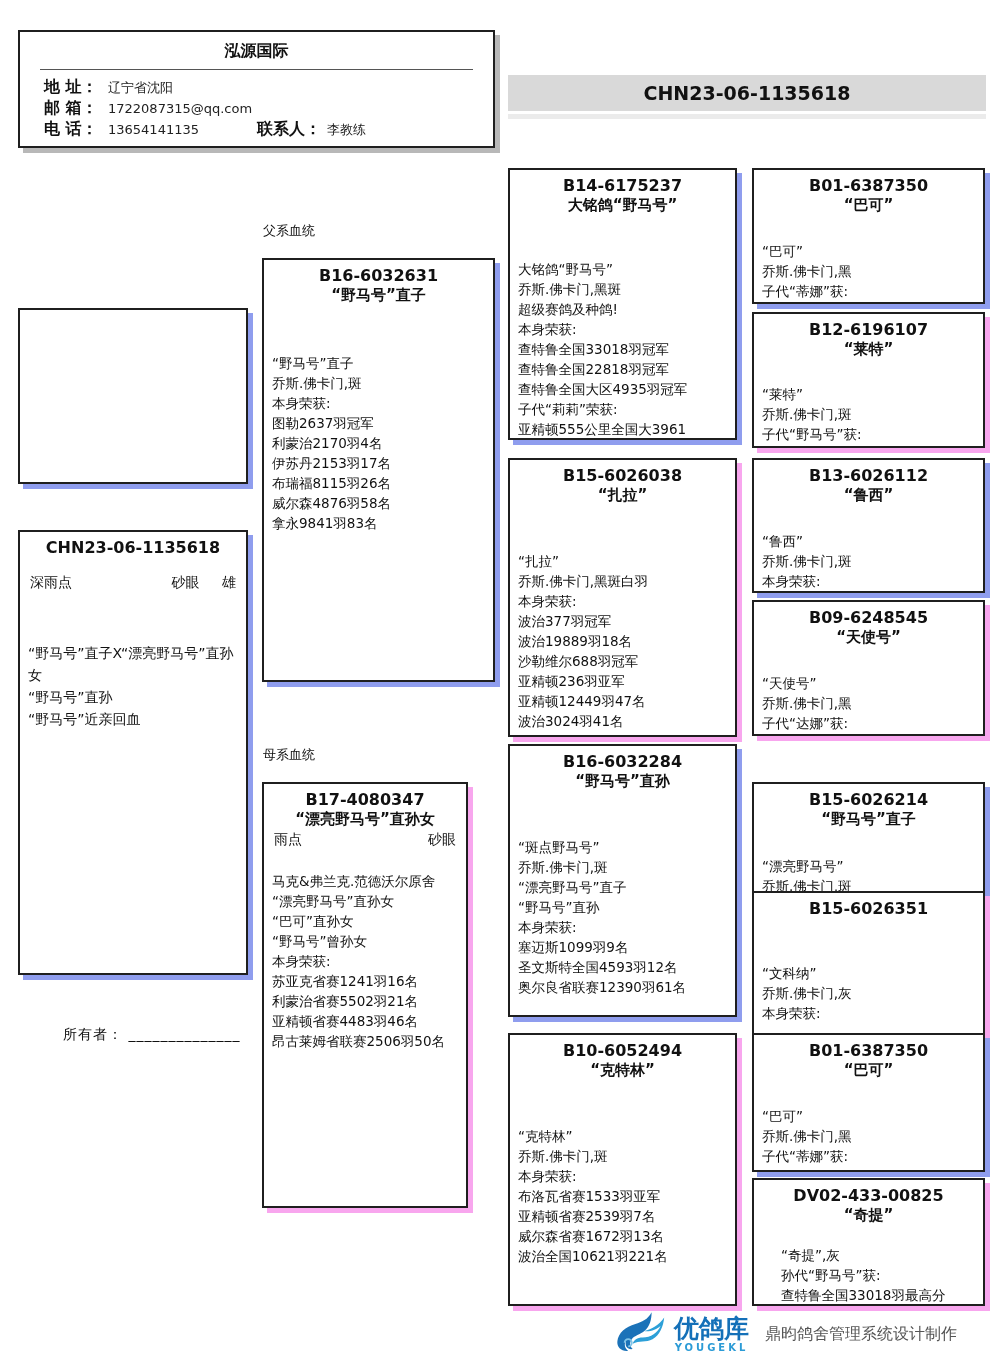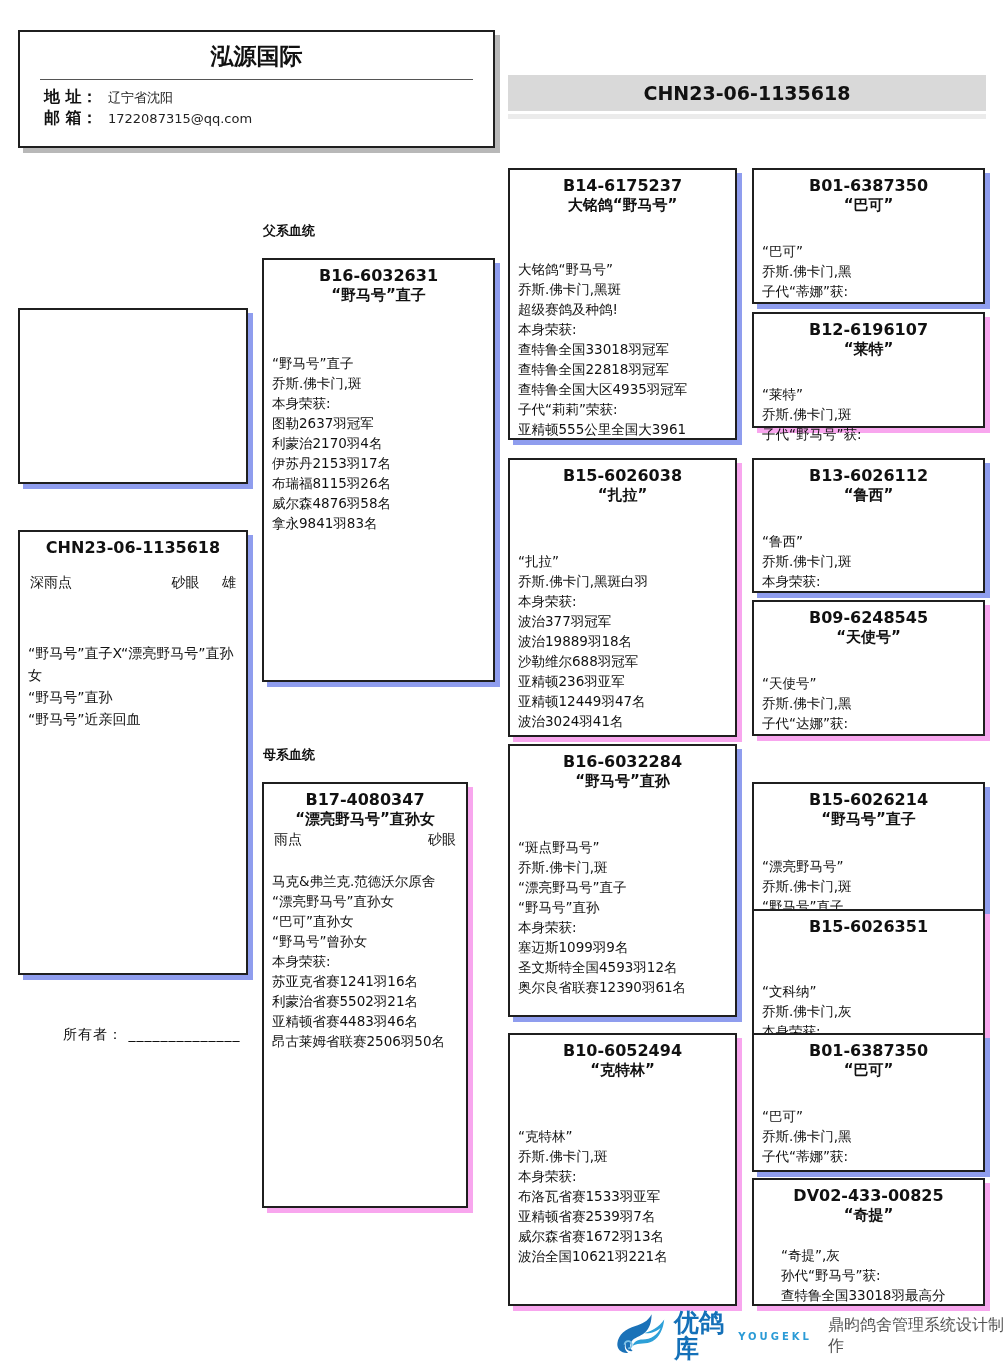--- a/index.html
+++ b/index.html
@@ -5,66 +5,72 @@
   html,body{margin:0;padding:0;background:#fff;}
   body{width:1006px;height:1366px;font-family:"DejaVu Sans","Liberation Sans",sans-serif;color:#111;}
   .page{position:relative;width:1006px;height:1366px;overflow:hidden;background:#fff;}
 
   .box{position:absolute;background:#fff;border:2px solid #1f1f1f;box-sizing:border-box;}
   .shadow-blue{box-shadow:5px 5px 0 0 #8f9dee;}
   .shadow-pink{box-shadow:5px 5px 0 0 #f8a6ee;}
   .shadow-gray{box-shadow:5px 5px 0 0 #b8b8b8;}
 
   
-  .header-title{font-size:23px;font-weight:bold;text-align:center;padding:9px 0 7px;margin:0 20px;border-bottom:1px solid #555;}
+  .header-title{font-size:16px;font-weight:bold;text-align:center;padding:9px 0 7px;margin:0 20px;border-bottom:1px solid #555;}
   .header-info{padding:7px 0 0 24px;}
   .info-row{display:flex;align-items:center;height:21px;}
   .info-label{font-weight:bold;font-size:16px;width:64px;flex:none;}
   .info-value{font-size:13px;color:#222;}
   .contact-label{font-weight:bold;font-size:16px;margin-left:58px;margin-right:6px;}
 
   
   .ring-banner{position:absolute;left:508px;top:75px;width:478px;height:36px;background:#d9d9d9;
     text-align:center;line-height:36px;font-size:19px;font-weight:bold;}
   .ring-banner-bar{position:absolute;left:508px;top:114px;width:478px;height:5px;background:#ebebeb;}
 
-  .branch-label{position:absolute;font-size:13px;font-weight:700;}
+  .branch-label{position:absolute;font-size:13px;font-weight:400;}
 
   
   .px-ring{text-align:center;font-weight:bold;font-size:16px;margin-top:5px;line-height:21px;}
   .px-name{text-align:center;font-weight:bold;font-size:15px;line-height:19px;}
   .px-body{font-size:13.5px;line-height:20px;padding:0 8px;white-space:pre-line;}
   .trait-row{display:flex;justify-content:space-between;padding:0 10px;font-size:14px;line-height:20px;}
   .trait-right span{margin-left:26px;}
   .bird-notes{margin-top:50px;padding:0 8px;font-size:14px;line-height:22px;white-space:pre-line;}
 
   .owner{position:absolute;left:63px;top:1026px;font-size:14px;letter-spacing:1px;}
 
   
   .footer{position:absolute;left:612px;top:1310px;display:flex;align-items:center;}
-  .brand{display:flex;flex-direction:row;align-items:center;margin-left:8px;}
+  .brand{display:flex;flex-direction:column;align-items:center;margin-left:8px;}
   .brand-cn{color:#1470b8;font-size:25px;font-weight:bold;line-height:26px;}
   .brand-en{color:#2b9bd6;font-size:10px;font-weight:bold;letter-spacing:3px;line-height:11px;}
   .credit{color:#555;font-size:16px;margin-left:16px;}
 </style>
 </head>
 <body>
 
 <div class="page">
 
   <div class="box shadow-gray" style="left:18px;top:30px;width:477px;height:118px;">
     <div class="header-title">泓源国际</div>
     <div class="header-info">
       <div class="info-row">
         <span class="info-label">地 址：</span>
         <span class="info-value">辽宁省沈阳</span>
       </div>
       <div class="info-row">
         <span class="info-label">邮 箱：</span>
         <span class="info-value">1722087315@qq.com</span>
+      </div>
+      <div class="info-row">
+        <span class="info-label">电 话：</span>
+        <span class="info-value">13654141135</span>
+        <span class="contact-label">联系人：</span>
+        <span class="info-value">李教练</span>
       </div>
     </div>
   </div>
 
   <div class="ring-banner">CHN23-06-1135618</div>
   <div class="ring-banner-bar"></div>
 
   <div class="branch-label" style="left:263px;top:222px;">父系血统</div>
   <div class="branch-label" style="left:263px;top:746px;">母系血统</div>
 
@@ -175,21 +181,21 @@
   </div>
 
   <div class="box shadow-blue" style="left:752px;top:168px;width:233px;height:136px;">
     <div class="px-ring">B01-6387350</div>
     <div class="px-name">“巴可”</div>
     <div class="px-body" style="margin-top:26px;">“巴可”
 乔斯.佛卡门,黑
 子代“蒂娜”获:</div>
   </div>
 
-  <div class="box shadow-pink" style="left:752px;top:312px;width:233px;height:116px;">
+  <div class="box shadow-pink" style="left:752px;top:312px;width:233px;height:136px;">
     <div class="px-ring">B12-6196107</div>
     <div class="px-name">“莱特”</div>
     <div class="px-body" style="margin-top:25px;">“莱特”
 乔斯.佛卡门,斑
 子代“野马号”获:</div>
   </div>
 
   <div class="box shadow-blue" style="left:752px;top:458px;width:233px;height:135px;">
     <div class="px-ring">B13-6026112</div>
     <div class="px-name">“鲁西”</div>
@@ -207,21 +213,21 @@
   </div>
 
   <div class="box shadow-blue" style="left:752px;top:744px;width:233px;height:140px;margin-top:38px;">
     <div class="px-ring">B15-6026214</div>
     <div class="px-name">“野马号”直子</div>
     <div class="px-body" style="margin-top:27px;">“漂亮野马号”
 乔斯.佛卡门,斑
 “野马号”直子</div>
   </div>
 
-  <div class="box shadow-pink" style="left:752px;top:891px;width:233px;height:171px;margin-top:18px;">
+  <div class="box shadow-pink" style="left:752px;top:891px;width:233px;height:171px;">
     <div class="px-ring">B15-6026351</div>
     <div class="px-name"></div>
     <div class="px-body" style="margin-top:44px;">“文科纳”
 乔斯.佛卡门,灰
 本身荣获:</div>
   </div>
 
   <div class="box shadow-blue" style="left:752px;top:1033px;width:233px;height:139px;">
     <div class="px-ring">B01-6387350</div>
     <div class="px-name">“巴可”</div>

